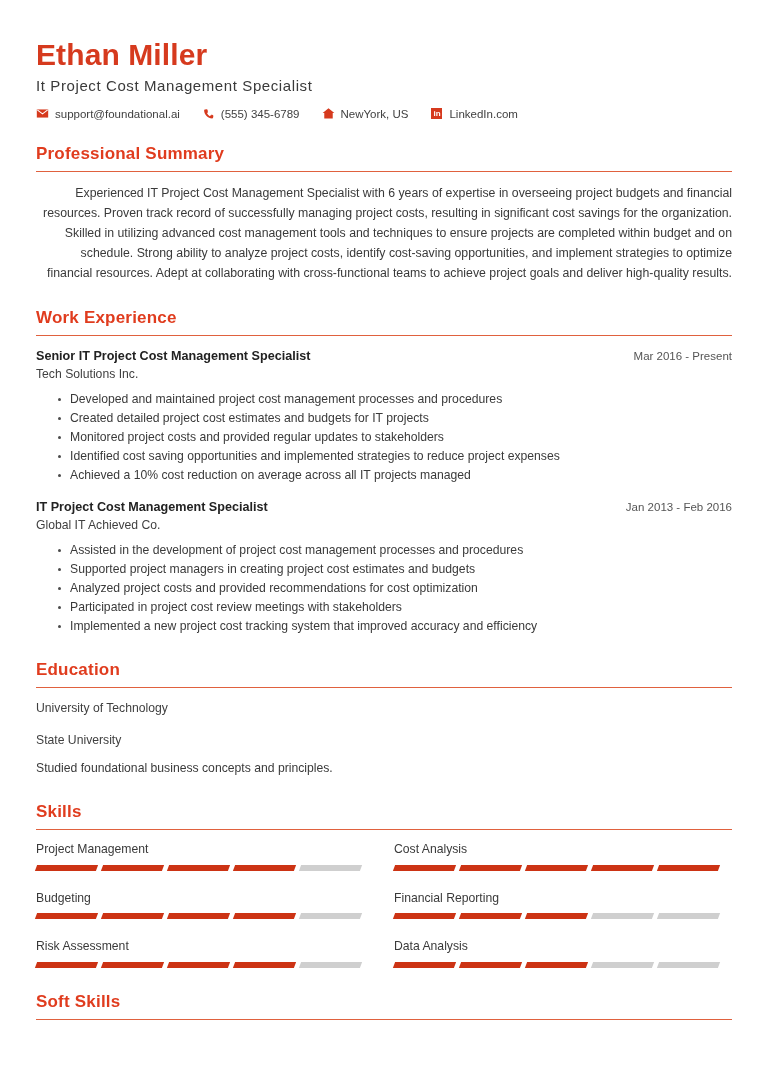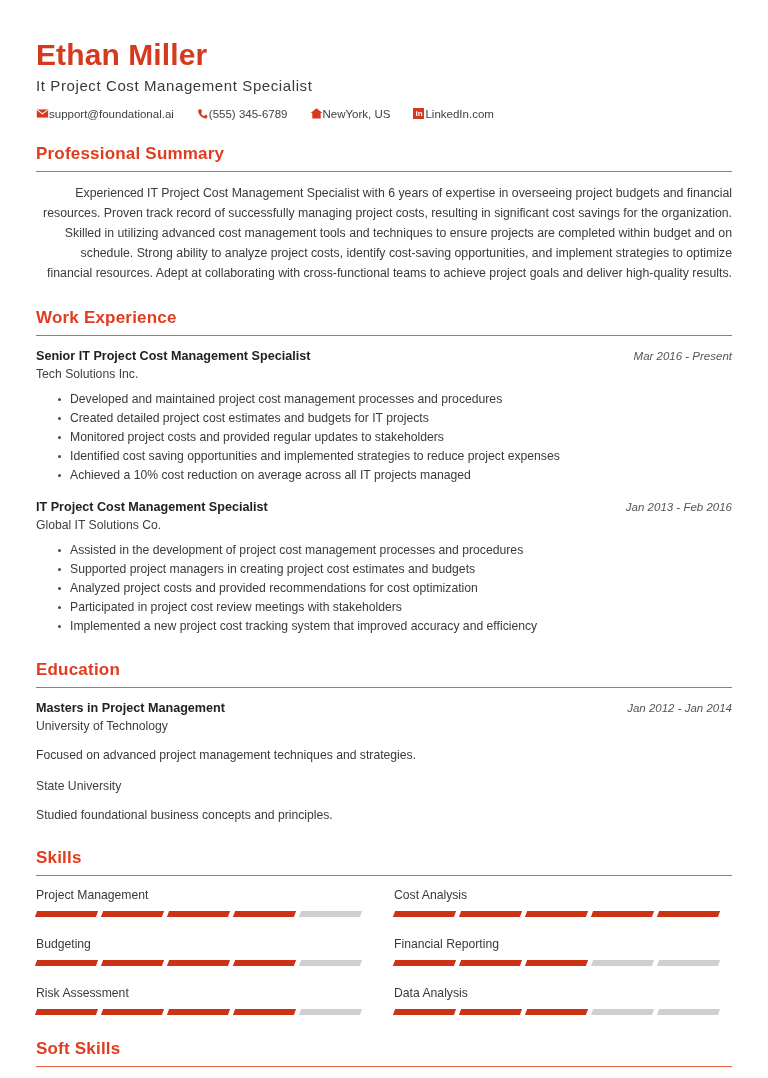--- a/index.html
+++ b/index.html
@@ -49,20 +49,21 @@
     align-items: center;
     margin-right: 22px;
     white-space: nowrap;
   }
   .contact-item .ci-icon {
     display: inline-flex;
     align-items: center;
     justify-content: center;
     width: 13px;
     height: 13px;
+    margin-right: 6px;
     color: #D63A1E;
     flex: none;
   }
   .contact-item .ci-icon svg { display: block; }
 
   
   .section { margin-top: 24px; }
   .section-title {
     font-size: 17px;
     font-weight: bold;
@@ -94,21 +95,20 @@
     align-items: baseline;
   }
   .entry-title {
     font-size: 12.6px;
     font-weight: bold;
     color: #222222;
     line-height: 1.35;
   }
   .entry-date {
     font-size: 11.5px;
-    font-style: italic;
     color: #555555;
     white-space: nowrap;
     padding-left: 16px;
     text-align: right;
   }
   .entry-org {
     font-size: 12.2px;
     color: #3f3f3f;
     line-height: 1.45;
     margin-top: 1px;
@@ -256,42 +256,37 @@
         <li>Identified cost saving opportunities and implemented strategies to reduce project expenses</li>
         <li>Achieved a 10% cost reduction on average across all IT projects managed</li>
       </ul>
     </div>
 
     <div class="entry">
       <div class="entry-head">
         <div class="entry-title">IT Project Cost Management Specialist</div>
         <div class="entry-date">Jan 2013 - Feb 2016</div>
       </div>
-      <div class="entry-org">Global IT Solutions Co.</div>
+      <div class="entry-org">Global IT Achieved Co.</div>
       <ul class="bullets">
         <li>Assisted in the development of project cost management processes and procedures</li>
         <li>Supported project managers in creating project cost estimates and budgets</li>
         <li>Analyzed project costs and provided recommendations for cost optimization</li>
         <li>Participated in project cost review meetings with stakeholders</li>
         <li>Implemented a new project cost tracking system that improved accuracy and efficiency</li>
       </ul>
     </div>
   </div>
 
   <div class="section">
     <div class="section-title">Education</div>
     <div class="section-rule"></div>
 
     <div class="entry">
-      <div class="entry-head">
-        <div class="entry-title">Masters in Project Management</div>
-        <div class="entry-date">Jan 2012 - Jan 2014</div>
-      </div>
       <div class="entry-org">University of Technology</div>
-      <div class="entry-desc">Focused on advanced project management techniques and strategies.</div>
     </div>
 
     <div class="entry">
       <div class="entry-org">State University</div>
       <div class="entry-desc">Studied foundational business concepts and principles.</div>
     </div>
   </div>
 
   <div class="section">
     <div class="section-title">Skills</div>

